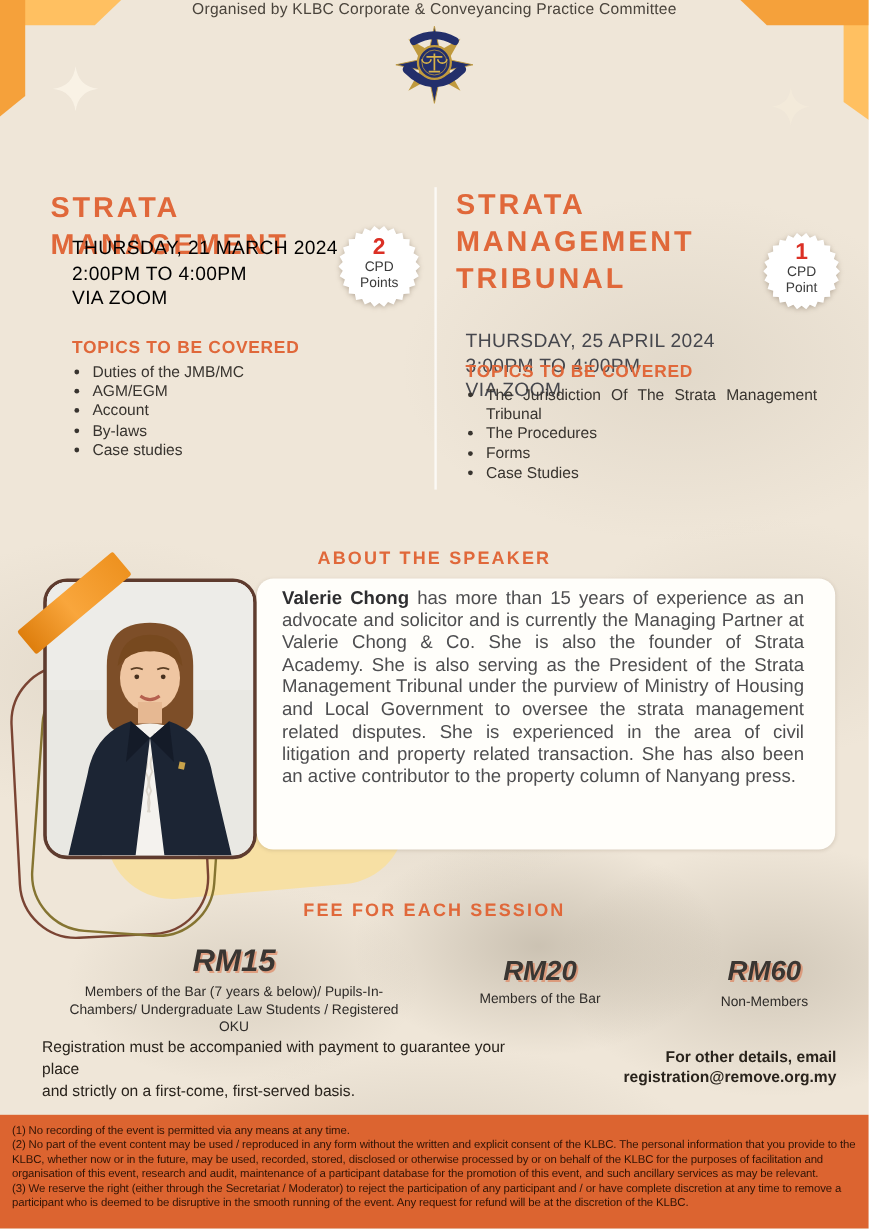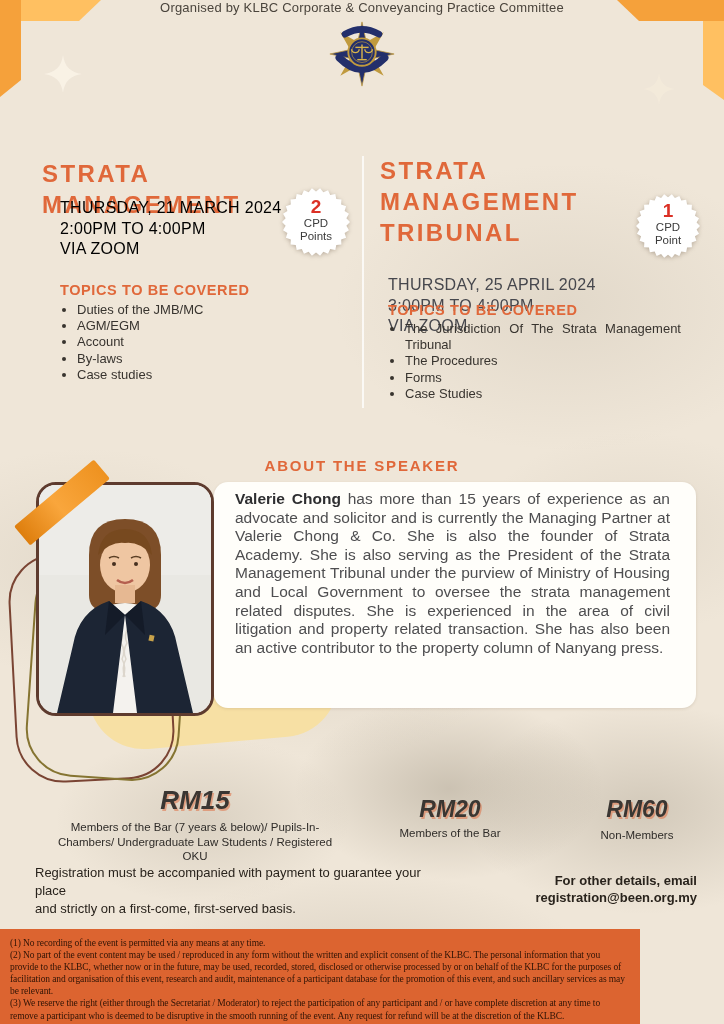--- a/index.html
+++ b/index.html
@@ -48,22 +48,22 @@
   
   .fee-amount{font-weight:bold;font-style:italic;font-size:26px;color:#3A3632;
         text-shadow:1.5px 1.5px 0 rgba(224,104,58,.5);text-align:center;}
   .fee-amount.small{font-size:23px;}
   .fee-label{font-size:11.5px;line-height:14.5px;color:#2F2C29;text-align:center;}
   
   .reg{font-size:13px;line-height:18px;color:#29231C;}
   .reg .b{font-weight:bold;}
   .reg-right{text-align:right;font-weight:bold;font-size:13px;line-height:17px;color:#29231C;}
   
-  .band{left:0;top:929px;width:640px;height:95px;background:#DC6430;box-sizing:border-box;
-        padding:8px 10px 0 10px;overflow:hidden;font-family:Liberation Serif, serif;}
+  .band{left:0;top:929px;width:724px;height:95px;background:#DC6430;box-sizing:border-box;
+        padding:8px 10px 0 10px;overflow:hidden;}
   .band p{margin:0;font-size:9.5px;line-height:12.1px;color:#2F1305;letter-spacing:-0.1px;}
 </style>
 </head>
 <body>
 
 <div class="page">
   <div class="texture"></div>
 
   <svg class="abs" style="left:0;top:0" width="110" height="106" viewBox="0 0 110 106">
     <polygon points="0,0 101,0 79,21 0,21" fill="#FFC061"></polygon>
@@ -179,40 +179,41 @@
       <path d="M102,116 L86,130 L106,150 Z" fill="#141B28"></path>
       <rect x="110" y="150" width="5" height="6" fill="#C8A24A" transform="rotate(12 112 153)"></rect>
     </svg>
   </div>
   <div class="abs ribbon"></div>
 
   <div class="abs bio-card">
     <p><strong>Valerie Chong</strong><span> has more than 15 years of experience as an advocate and solicitor and is currently the Managing Partner at Valerie Chong &amp; Co. She is also the founder of Strata Academy.  She is also serving as the President of the Strata Management Tribunal under the purview of Ministry of Housing and Local Government to oversee the strata management related disputes. She is experienced in the area of civil litigation and property related transaction. She has also been an active contributor to the property column of Nanyang press.</span></p>
   </div>
 
+  <div class="abs fee-h" style="top:750px">FEE FOR EACH SESSION</div>
   <div class="abs" style="left:45px;top:785px;width:300px">
     <div class="fee-amount">RM15</div>
     <div class="fee-label" style="margin-top:4px">Members of the Bar (7 years &amp; below)/ Pupils-In-Chambers/ Undergraduate Law Students / Registered OKU</div>
   </div>
   <div class="abs" style="left:360px;top:796px;width:180px">
     <div class="fee-amount small">RM20</div>
     <div class="fee-label" style="margin-top:3px">Members of the Bar</div>
   </div>
   <div class="abs" style="left:562px;top:796px;width:150px">
     <div class="fee-amount small">RM60</div>
     <div class="fee-label" style="margin-top:5px">Non-Members</div>
   </div>
 
   <div class="abs reg" style="left:35px;top:864px;width:420px">
     <div>Registration must  be accompanied with payment to guarantee your place</div>
     <div>and strictly on a first-come, first-served basis.</div>
   </div>
   <div class="abs reg-right" style="right:27px;top:872px;width:240px">
     <div>For other details, email</div>
-    <div>registration@been.org.my</div>
+    <div>registration@remove.org.my</div>
   </div>
 
   <div class="abs band">
     <p>(1) No recording of the event is permitted via any means at any time.</p>
     <p>(2) No part of the event content may be used / reproduced in any form without the written and explicit consent of the KLBC. The personal information that you provide to the KLBC, whether now or in the future, may be used, recorded, stored, disclosed or otherwise processed by or on behalf of the KLBC for the purposes of facilitation and organisation of this event, research and audit, maintenance of a participant database for the promotion of this event, and such ancillary services as may be relevant.</p>
     <p>(3) We reserve the right (either through the Secretariat / Moderator) to reject the participation of any participant and / or have complete discretion at any time to remove a participant who is deemed to be disruptive in the smooth running of the event. Any request for refund will be at the discretion of the KLBC.</p>
   </div>
 </div>
 
 </body></html>

